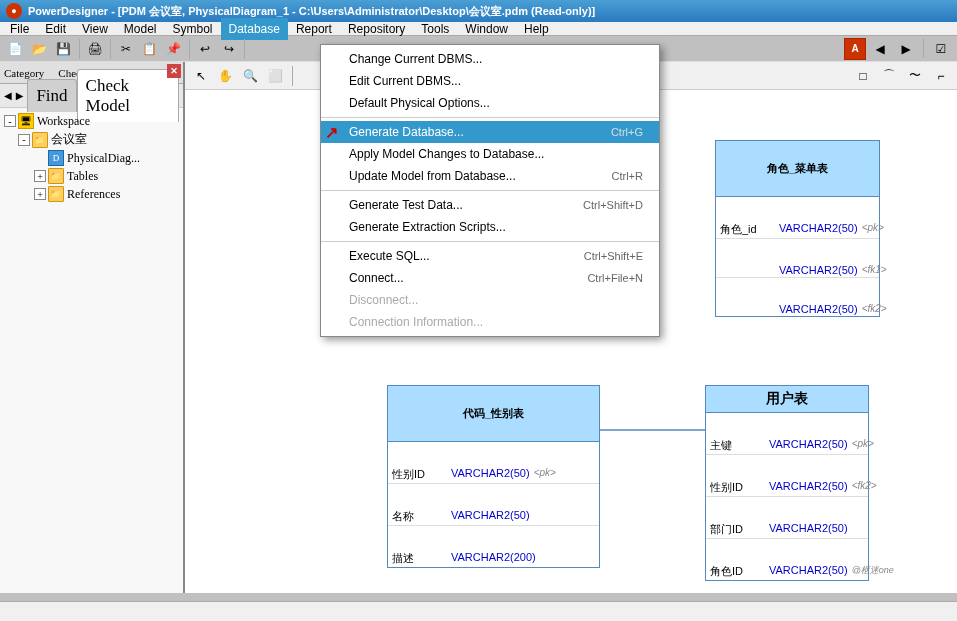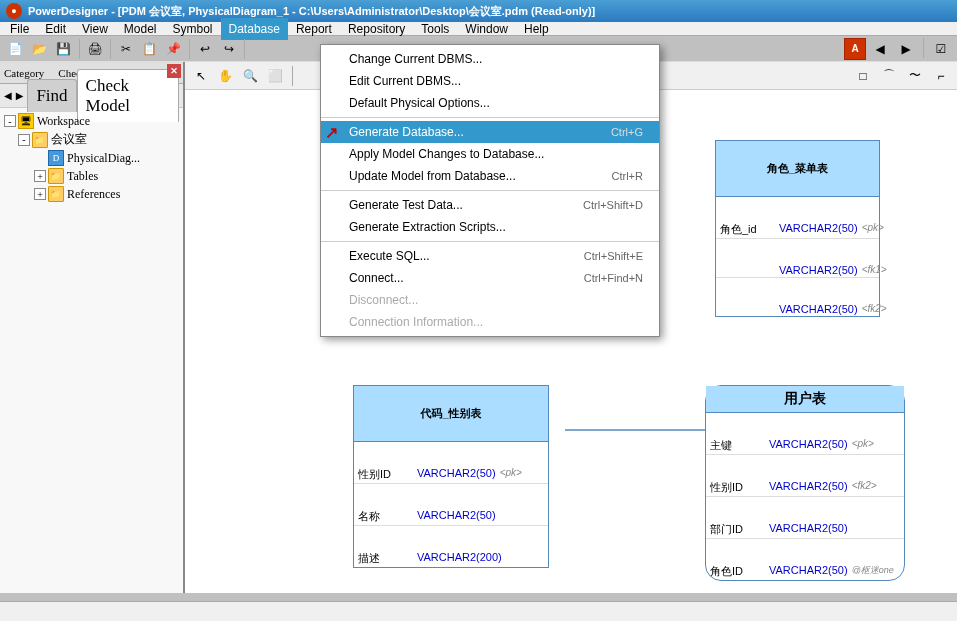--- a/index.html
+++ b/index.html
@@ -431,40 +431,40 @@
           <span class="col-type">VARCHAR2(50)</span>
           <span class="col-key">&lt;fk1&gt;</span>
         </div>
         <div class="db-table-row">
           <span class="col-name"></span>
           <span class="col-type">VARCHAR2(50)</span>
           <span class="col-key">&lt;fk2&gt;</span>
         </div>
       </div>
 
-      <div class="db-table" style="top:295px; left:168px; width:196px;">
+      <div class="db-table" style="top:295px; left:202px; width:213px;">
         <div class="db-table-header">代码_性别表</div>
         <div class="db-table-row">
           <span class="col-name">性别ID</span>
           <span class="col-type">VARCHAR2(50)</span>
           <span class="col-key">&lt;pk&gt;</span>
         </div>
         <div class="db-table-row">
           <span class="col-name">名称</span>
           <span class="col-type">VARCHAR2(50)</span>
           <span class="col-key"></span>
         </div>
         <div class="db-table-row">
           <span class="col-name">描述</span>
           <span class="col-type">VARCHAR2(200)</span>
           <span class="col-key"></span>
         </div>
       </div>
 
-      <div class="db-table" style="top:295px; left:520px; width:200px;border-radius:16px;">
+      <div class="db-table" style="top:295px; left:520px; width:164px;">
         <div class="db-table-header" style="font-size:14px;padding:4px;">用户表</div>
         <div class="db-table-row">
           <span class="col-name">主键</span>
           <span class="col-type">VARCHAR2(50)</span>
           <span class="col-key">&lt;pk&gt;</span>
         </div>
         <div class="db-table-row">
           <span class="col-name">性别ID</span>
           <span class="col-type">VARCHAR2(50)</span>
           <span class="col-key">&lt;fk2&gt;</span>
@@ -525,21 +525,21 @@
     </div>
 
     <div class="menu-separator"></div>
 
     <div class="menu-item-dd">
       <span>Execute SQL...</span>
       <span class="shortcut">Ctrl+Shift+E</span>
     </div>
     <div class="menu-item-dd">
       <span>Connect...</span>
-      <span class="shortcut">Ctrl+Find+N</span>
+      <span class="shortcut">Ctrl+File+N</span>
     </div>
     <div class="menu-item-dd disabled">
       <span>Disconnect...</span>
     </div>
     <div class="menu-item-dd disabled">
       <span>Connection Information...</span>
     </div>
 
   </div>
 </div>

